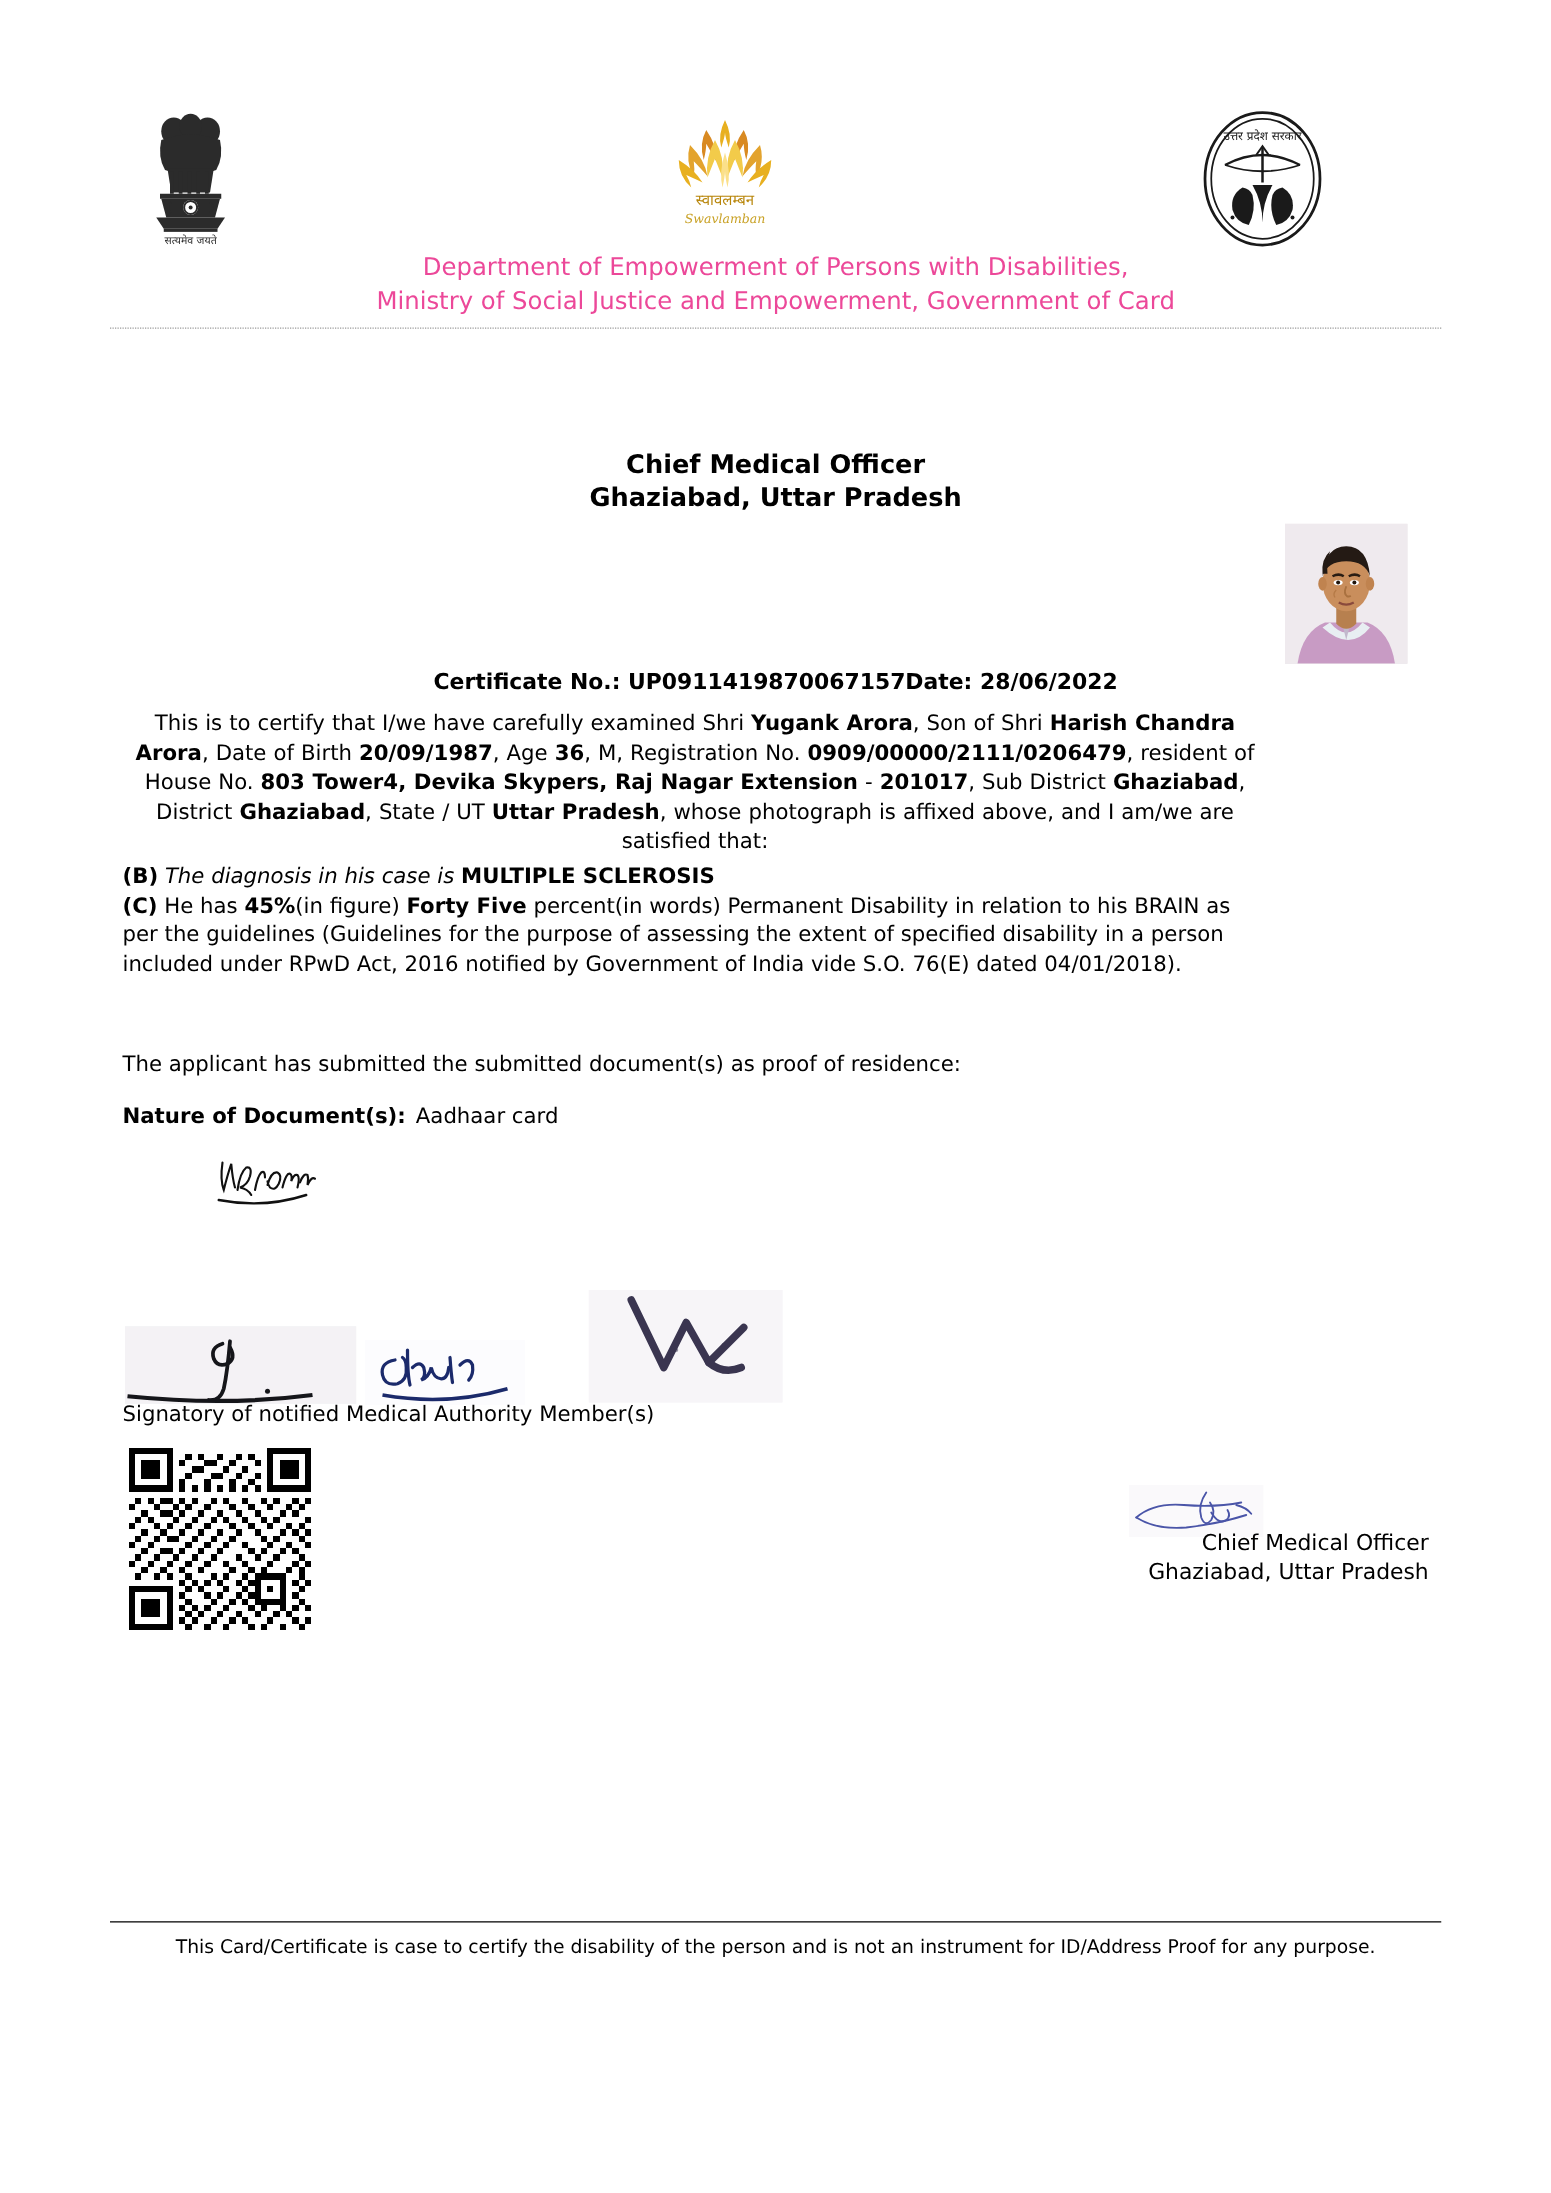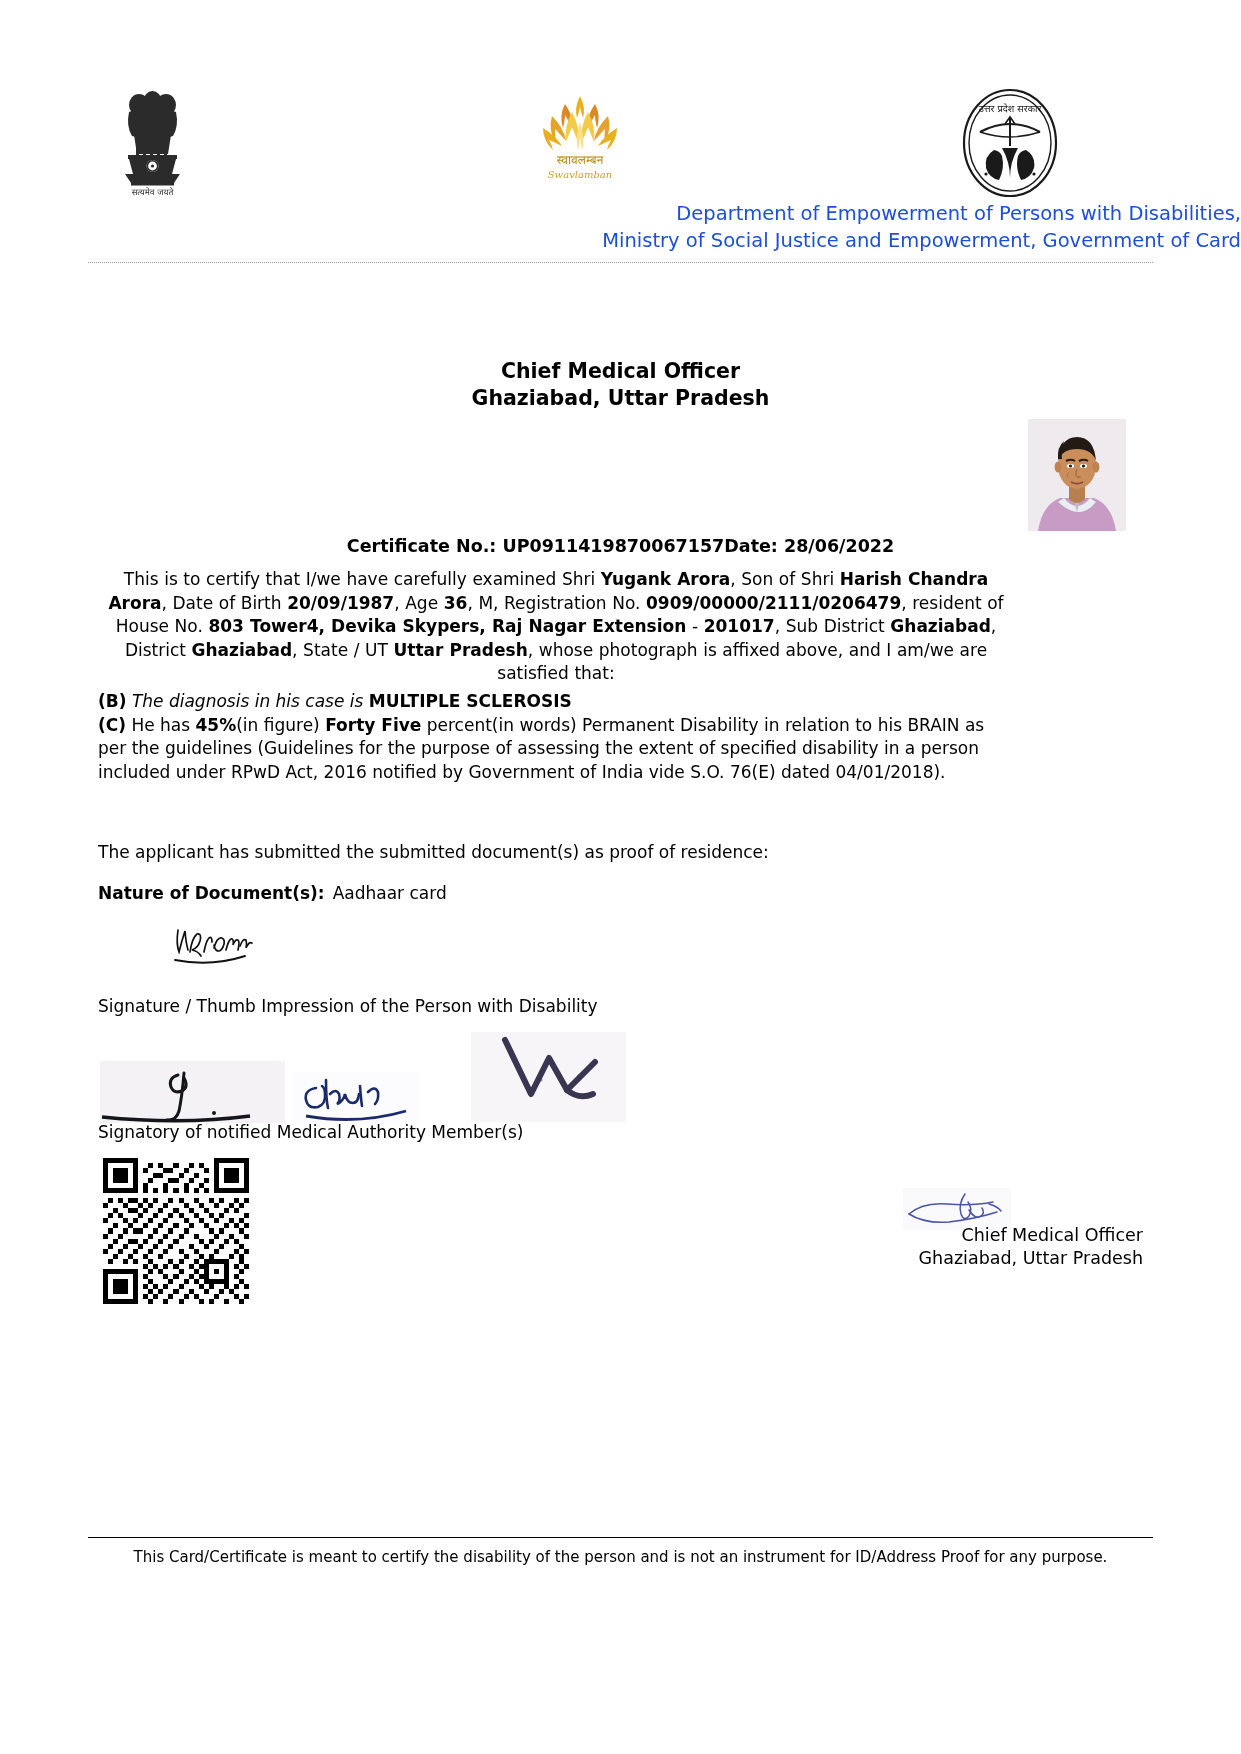--- a/index.html
+++ b/index.html
@@ -31,24 +31,24 @@
     position: absolute;
     top: 0;
   }
   .emblem-ashoka { left: 10px; width: 95px; height: 110px; }
   .emblem-swav   { left: 430px; width: 110px; height: 100px; }
   .emblem-up     { left: 855px; width: 120px; height: 110px; }
 
   .dept-title {
     position: absolute;
     left: 0; right: 0; top: 200px;
-    text-align: right;
+    text-align: center;
     font-size: 19.5px;
     line-height: 27px;
-    color: #1d4ed8;
+    color: #ec4899;
     font-family: "DejaVu Sans", "Liberation Sans", sans-serif;
   }
   .dept-title div { white-space: nowrap; }
 
   .hr-dotted {
     position: absolute;
     left: 88px; right: 88px; top: 262px;
     border-top: 1px dotted #9a9a9a;
     height: 0;
   }
@@ -352,21 +352,20 @@
         <path d="M22 30 q2 -14 7 -18 q5 -1 3 7 q-2 7 -8 9 q6 1 9 6"></path>
         <path d="M36 30 q2 -11 5 -14 q3 -2 3 4"></path>
         <path d="M46 26 q3 -11 8 -10 q4 2 1 9 q-3 6 -7 3 q-2 -3 -2 -5"></path>
         <path d="M58 28 q3 -12 6 -11 q2 1 1 6 q2 -6 5 -5 q2 2 0 10"></path>
         <path d="M72 24 q3 -8 6 -6 q1 3 0 8 q3 -7 6 -5"></path>
       </g>
       <path d="M7 38 q36 7 70 -4" fill="none" stroke="#111" stroke-width="1.9" stroke-linecap="round"></path>
     </svg>
   </div>
 
-  <div class="sign-label-person">Signature / Thumb Impression of the Person with Disability</div>
 
   <div class="auth-sign-strip">
 
     <div class="sig-img sig-1">
       <svg class="sig-svg" viewBox="0 0 185 62" preserveAspectRatio="none" aria-hidden="true">
         <rect width="185" height="62" fill="#f4f2f5"></rect>
         <g fill="none" stroke="#15161a" stroke-width="3" stroke-linecap="round">
           <path d="M78 14 q-10 3 -7 12 q3 7 11 4 q7 -4 2 -13"></path>
           <path d="M84 12 q-2 24 -5 38 q-3 10 -12 9"></path>
         </g>
@@ -667,15 +666,15 @@
       </g>
     </svg>
   </div>
 
   <div class="cmo-label">
     <div>Chief Medical Officer</div>
     <div>Ghaziabad, Uttar Pradesh</div>
   </div>
 
   <div class="footer-rule"></div>
-  <div class="footer-note">This Card/Certificate is meant to certify the disability of the person and is not an instrument for ID/Address Proof for any purpose.</div>
+  <div class="footer-note">This Card/Certificate is case to certify the disability of the person and is not an instrument for ID/Address Proof for any purpose.</div>
 
 </div>
 
 </body></html>

